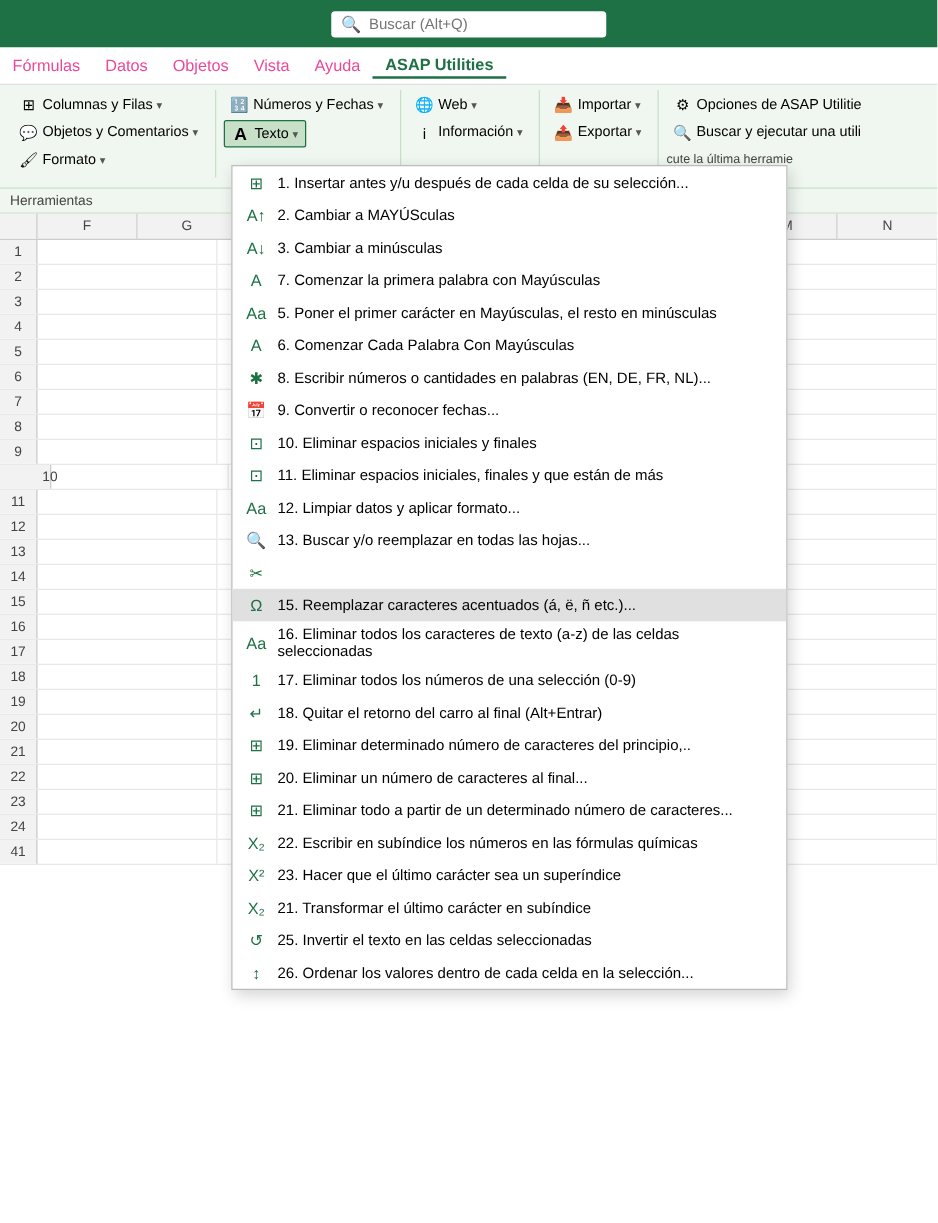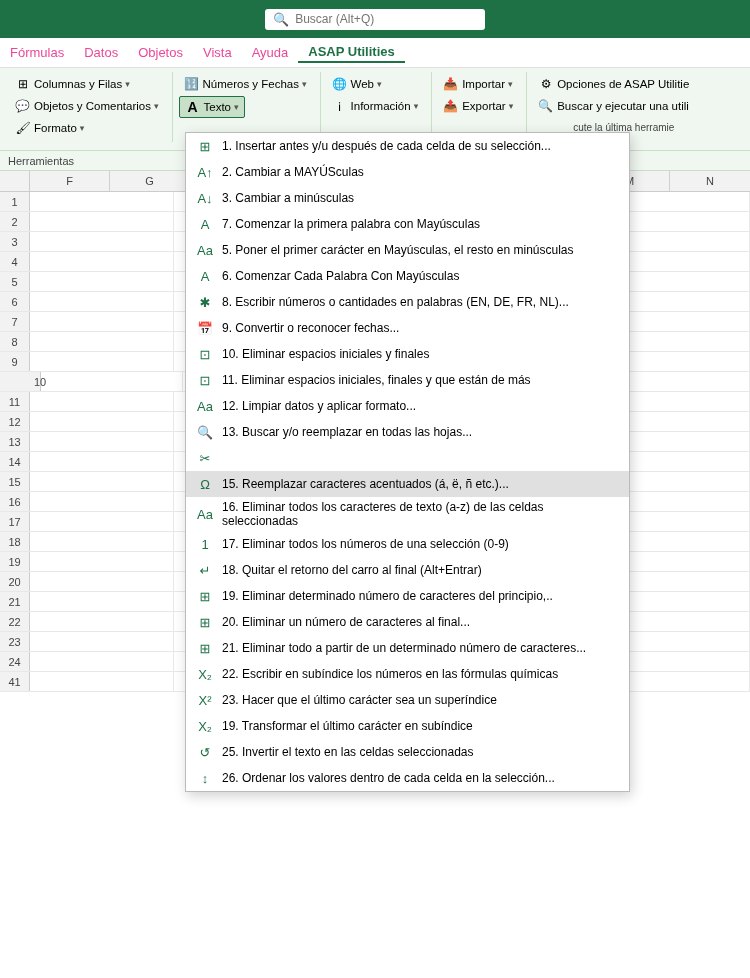--- a/index.html
+++ b/index.html
@@ -271,21 +271,21 @@
         <span class="ribbon-icon">⚙</span>
         <span>Opciones de ASAP Utilitie</span>
       </button>
     </div>
     <div class="ribbon-row">
       <button class="ribbon-btn">
         <span class="ribbon-icon">🔍</span>
         <span>Buscar y ejecutar una utili</span>
       </button>
     </div>
-    <div class="ribbon-row" style="margin-top:4px;margin-left:40px;">
+    <div class="ribbon-row" style="margin-top:4px;">
       <span style="font-size:10px; color:#444;">cute la última herramie</span>
     </div>
     <div class="ribbon-row">
       <span style="font-size:10px; color:#444;">iones y configuració</span>
     </div>
   </div>
 </div>
 
 <div class="herr-bar">
   <span>Herramientas</span>
@@ -589,21 +589,21 @@
       <div class="dropdown-item">
         <span class="item-icon">X₂</span>
         <span class="item-label">22. Escribir en subíndice los números en las fórmulas químicas</span>
       </div>
       <div class="dropdown-item">
         <span class="item-icon">X²</span>
         <span class="item-label">23. Hacer que el último carácter sea un superíndice</span>
       </div>
       <div class="dropdown-item">
         <span class="item-icon">X₂</span>
-        <span class="item-label">19. Transformar el último carácter en subíndice</span>
+        <span class="item-label">21. Transformar el último carácter en subíndice</span>
       </div>
       <div class="dropdown-item">
         <span class="item-icon">↺</span>
         <span class="item-label">25. Invertir el texto en las celdas seleccionadas</span>
       </div>
       <div class="dropdown-item">
         <span class="item-icon">↕</span>
         <span class="item-label">26. Ordenar los valores dentro de cada celda en la selección...</span>
       </div>
     </div>

